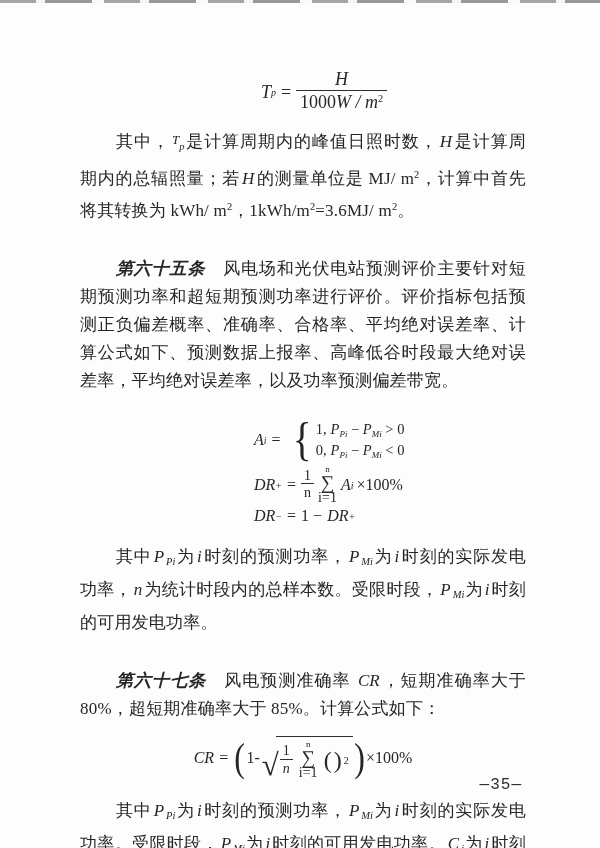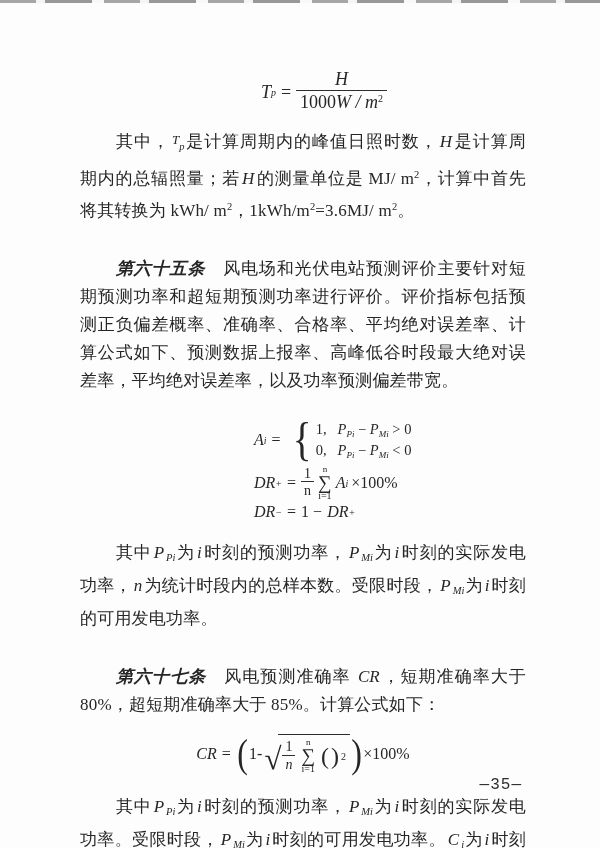--- a/index.html
+++ b/index.html
@@ -32,27 +32,27 @@
   .frac .den{border-top:1.2px solid #2e2e2e;padding:0 4px;line-height:1.3;text-align:center;}
 
   .formula-tp{display:flex;justify-content:center;align-items:center;height:44px;
         font-size:18px;padding-left:42px;}
 
   .f-block{padding-left:186px;margin-top:4px;}
   .f-row{display:flex;align-items:center;margin:2px 0;font-size:16px;}
   .brace{font-size:46px;font-weight:400;line-height:1;margin:0 3px 0 5px;transform:scaleX(.85);}
   .cases{display:flex;flex-direction:column;gap:3px;font-size:14.5px;}
   .case-row{display:flex;align-items:baseline;}
-  .case-expr{margin-left:11px;}
+  .case-expr{margin-left:4px;}
   .case-row .sb{font-size:9px;vertical-align:-3px;}
 
   .sum{display:inline-flex;flex-direction:column;align-items:center;line-height:1;margin:0 4px;}
   .sum-top{font-size:9px;line-height:1;}
   .sum-sym{font-size:19px;line-height:.9;}
-  .sum-bot{font-size:10px;line-height:1;}
+  .sum-bot{font-size:14px;line-height:1;}
 
   .sfrac{display:inline-flex;flex-direction:column;align-items:center;font-size:14px;}
   .sfrac .num{line-height:1.1;padding:0 3px;}
   .sfrac .den{border-top:1px solid #2e2e2e;line-height:1.25;padding:0 3px;}
 
   .f-cr{display:flex;justify-content:center;align-items:center;height:46px;font-size:16px;margin-top:2px;}
   .bigp{font-size:40px;font-weight:400;line-height:1;transform:scaleX(.8);}
   .sqrt{display:inline-flex;align-items:flex-end;margin-left:2px;}
   .rad{font-size:31px;line-height:1;margin-right:-3px;}
   .sqrt-body{border-top:1.3px solid #2e2e2e;display:inline-flex;align-items:center;gap:2px;

